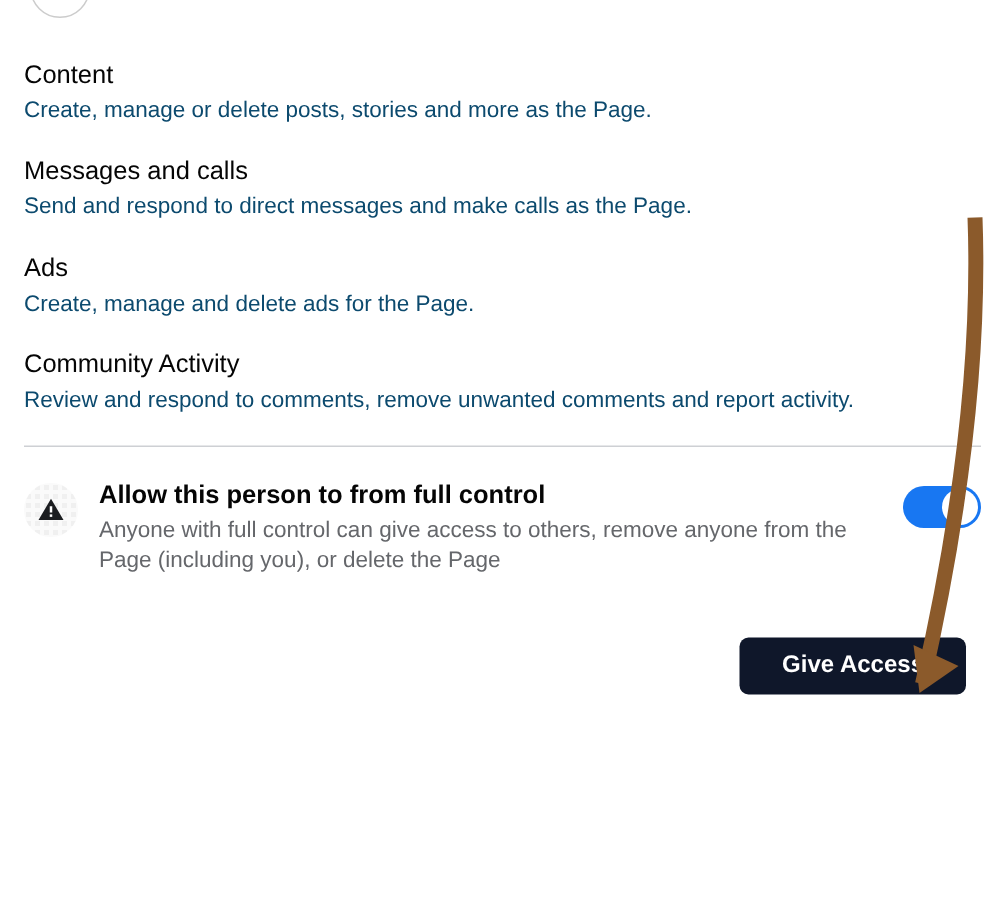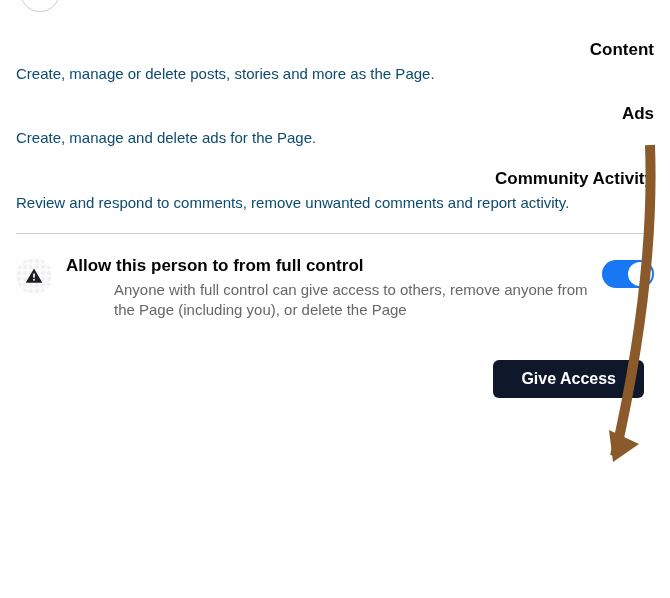--- a/index.html
+++ b/index.html
@@ -25,24 +25,23 @@
       border-radius: 50%;
       margin-left: 20px;
       position: relative;
       top: -28px;
     }
     .section {
       margin-bottom: 20px;
     }
     .section-title {
       font-size: 17px;
-      font-weight: 700;
+      font-weight: 400;
       color: #050505;
       margin-bottom: 4px;
-      text-align: right;
     }
     .section-desc {
       font-size: 15px;
       color: #0c4a6e;
       line-height: 1.35;
     }
     .divider {
       border: none;
       border-top: 1px solid #ced0d4;
       margin: 18px 0 0 0;
@@ -72,21 +71,20 @@
     .full-control-title {
       font-size: 17px;
       font-weight: 700;
       color: #050505;
       margin-bottom: 4px;
     }
     .full-control-desc {
       font-size: 15px;
       color: #65676b;
       line-height: 1.35;
-      margin-left: 48px;
     }
     .toggle {
       position: relative;
       width: 52px;
       height: 28px;
       background: #1877f2;
       border-radius: 14px;
       cursor: pointer;
       flex-shrink: 0;
       margin-top: 4px;
@@ -129,20 +127,24 @@
 
 <div class="avatar-circle"></div>
 
 <div class="container">
 
   <div class="section">
     <div class="section-title">Content</div>
     <div class="section-desc">Create, manage or delete posts, stories and more as the Page.</div>
   </div>
 
+  <div class="section">
+    <div class="section-title">Messages and calls</div>
+    <div class="section-desc">Send and respond to direct messages and make calls as the Page.</div>
+  </div>
 
   <div class="section">
     <div class="section-title">Ads</div>
     <div class="section-desc">Create, manage and delete ads for the Page.</div>
   </div>
 
   <div class="section">
     <div class="section-title">Community Activity</div>
     <div class="section-desc">Review and respond to comments, remove unwanted comments and report activity.</div>
   </div>

